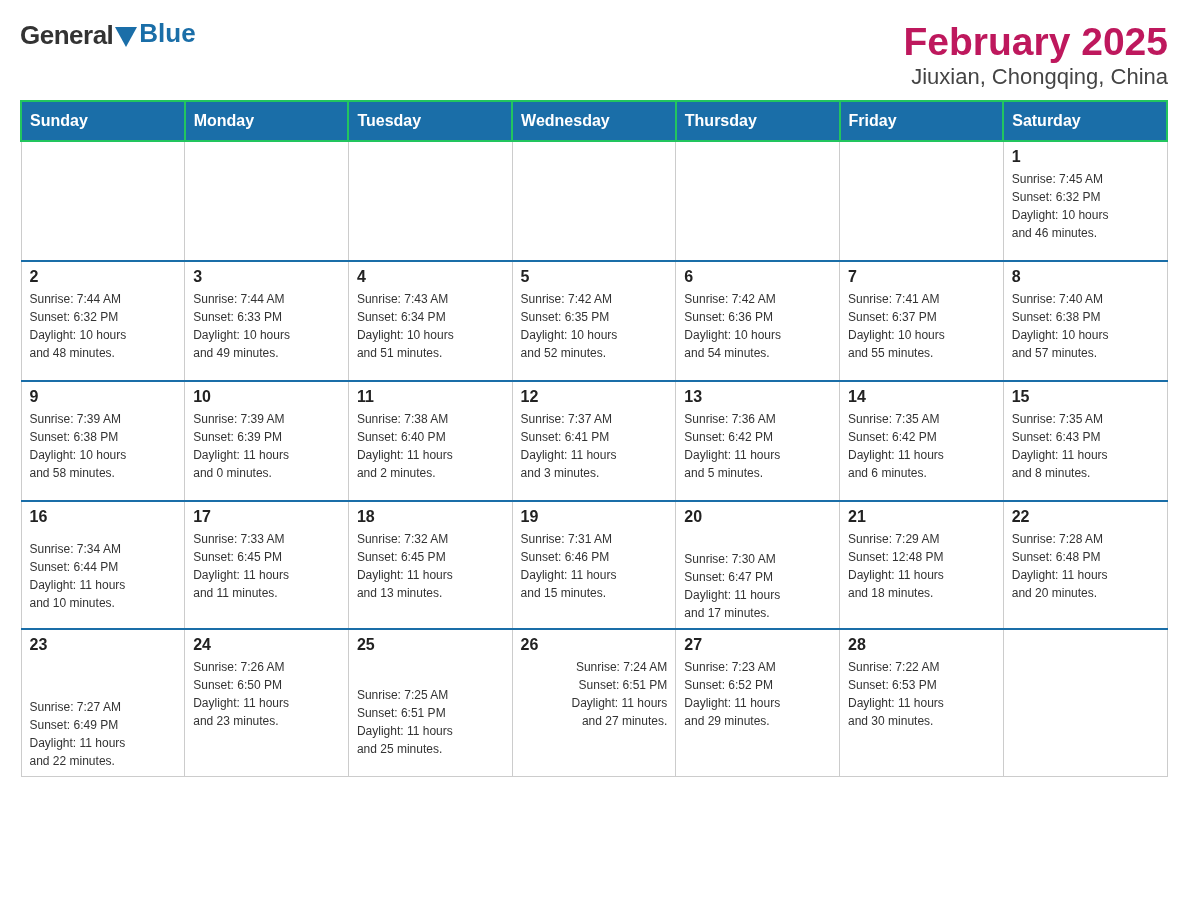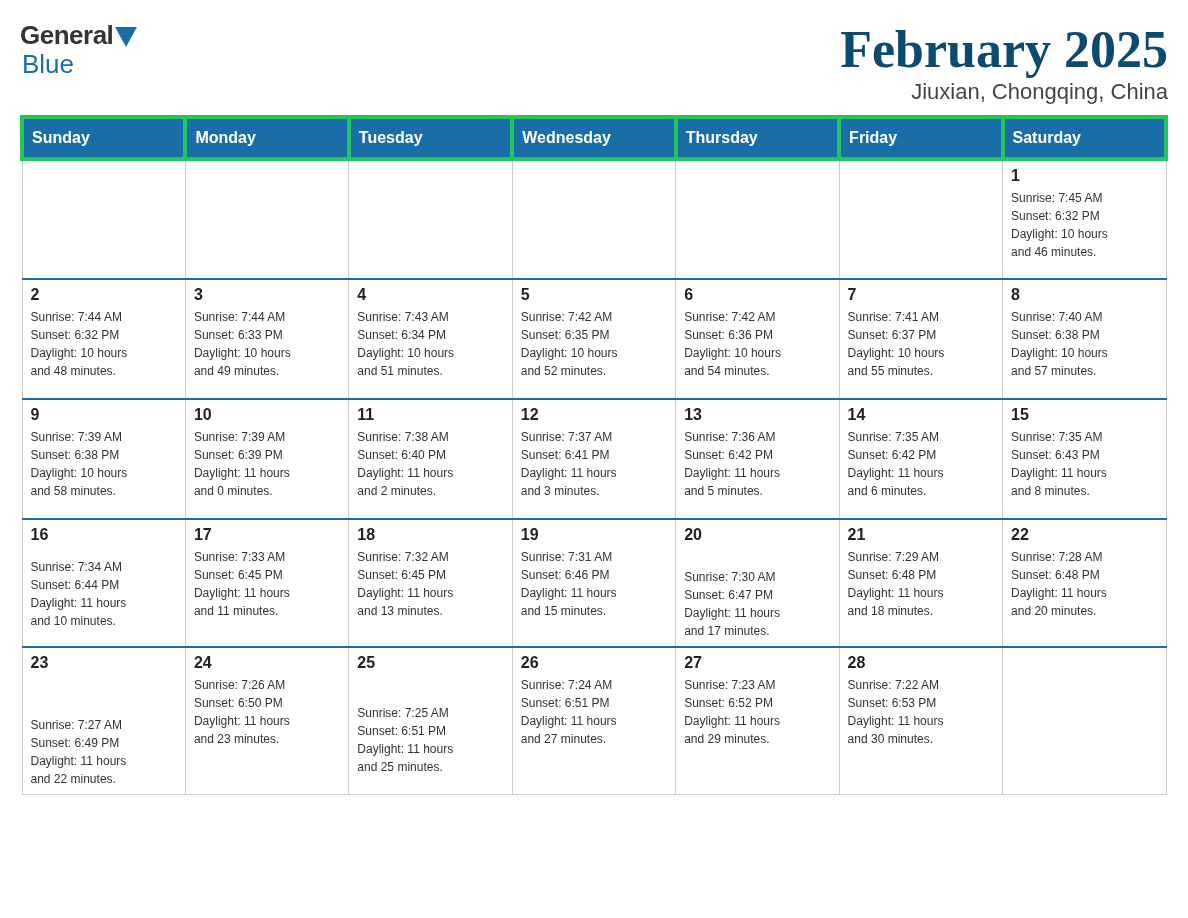--- a/index.html
+++ b/index.html
@@ -11,57 +11,56 @@
       min-height: 918px;
     }
     .header {
       display: flex;
       justify-content: space-between;
       align-items: flex-start;
       margin-bottom: 10px;
     }
     .logo {
       display: flex;
-      flex-direction: column;
+      flex-direction: row;
       align-items: flex-start;
     }
     .logo-general {
       font-size: 26px;
       font-weight: bold;
       color: #333;
       letter-spacing: -0.5px;
     }
     .title-block {
       text-align: right;
     }
     .title-block h1 {
-      font-size: 52px;
+      font-size: 39px;
       font-weight: bold;
-      color: #0c4a6e;
-      font-family: Liberation Serif, serif;
+      color: #be185d;
     }
     .title-block h2 {
       font-size: 22px;
       font-weight: normal;
       color: #444;
       text-align: right;
     }
     .calendar {
       width: 100%;
       border-collapse: collapse;
       margin-top: 10px;
     }
     .calendar th {
       background-color: #1a6ea8;
       color: #fff;
       font-size: 16px;
       font-weight: bold;
       padding: 10px 8px;
       text-align: left;
-      border: 4px solid #22c55e;
+      border: 2px solid #22c55e;
     }
     .calendar td {
       border: 1px solid #ccc;
       vertical-align: top;
       padding: 6px 8px;
       width: calc(100% / 7);
       height: 120px;
       background: #fff;
     }
     .calendar tr td {
@@ -93,21 +92,21 @@
 
 <div class="header">
   <div class="logo">
     <div class="logo-row">
       <span class="logo-general">General</span>
       <svg width="22" height="20" viewBox="0 0 22 20" style="margin-left:2px;margin-top:2px;">
         <polygon points="0,0 22,0 11,20" fill="#1a6ea8"></polygon>
       </svg>
     </div>
     <div style="display:flex;align-items:center;margin-top:-2px;">
-      <span style="font-size:26px;font-weight:normal;color:#1a6ea8;margin-left:2px;">Blue</span>
+      <span style="font-size:26px;font-weight:bold;color:#1a6ea8;margin-left:2px;">Blue</span>
     </div>
   </div>
   <div class="title-block">
     <h1>February 2025</h1>
     <h2>Jiuxian, Chongqing, China</h2>
   </div>
 </div>
 
 <table class="calendar">
   <thead>
@@ -271,21 +270,21 @@
         <td>
           <div class="day-number">20</div>
           <div class="day-info" style="white-space: pre-line; margin-top: 24px;">Sunrise: 7:30 AM
 Sunset: 6:47 PM
 Daylight: 11 hours
 and 17 minutes.</div>
         </td>
         <td>
           <div class="day-number">21</div>
           <div class="day-info" style="white-space: pre-line;">Sunrise: 7:29 AM
-Sunset: 6:48 PM
+Sunset: 12:48 PM
 Daylight: 11 hours
 and 18 minutes.</div>
         </td>
         <td>
           <div class="day-number">22</div>
           <div class="day-info" style="white-space: pre-line;">Sunrise: 7:28 AM
 Sunset: 6:48 PM
 Daylight: 11 hours
 and 20 minutes.</div>
         </td>
@@ -307,21 +306,21 @@
         </td>
         <td>
           <div class="day-number">25</div>
           <div class="day-info" style="white-space: pre-line; margin-top: 32px;">Sunrise: 7:25 AM
 Sunset: 6:51 PM
 Daylight: 11 hours
 and 25 minutes.</div>
         </td>
         <td>
           <div class="day-number">26</div>
-          <div class="day-info" style="white-space: pre-line;">Sunrise: 7:24 AM
+          <div class="day-info" style="white-space: pre-line; text-align: right;">Sunrise: 7:24 AM
 Sunset: 6:51 PM
 Daylight: 11 hours
 and 27 minutes.</div>
         </td>
         <td>
           <div class="day-number">27</div>
           <div class="day-info" style="white-space: pre-line;">Sunrise: 7:23 AM
 Sunset: 6:52 PM
 Daylight: 11 hours
 and 29 minutes.</div>

